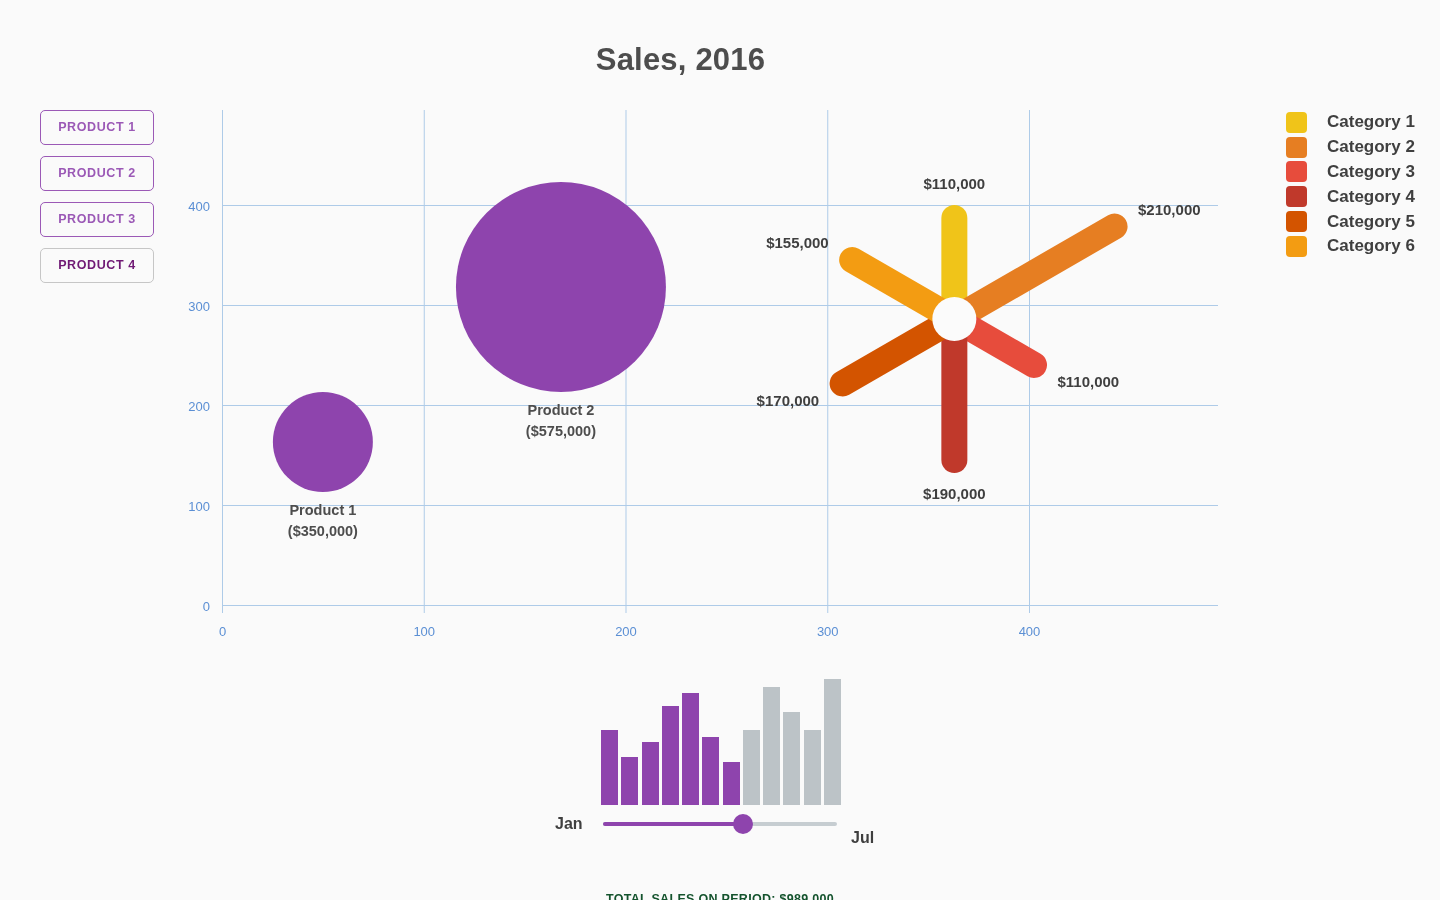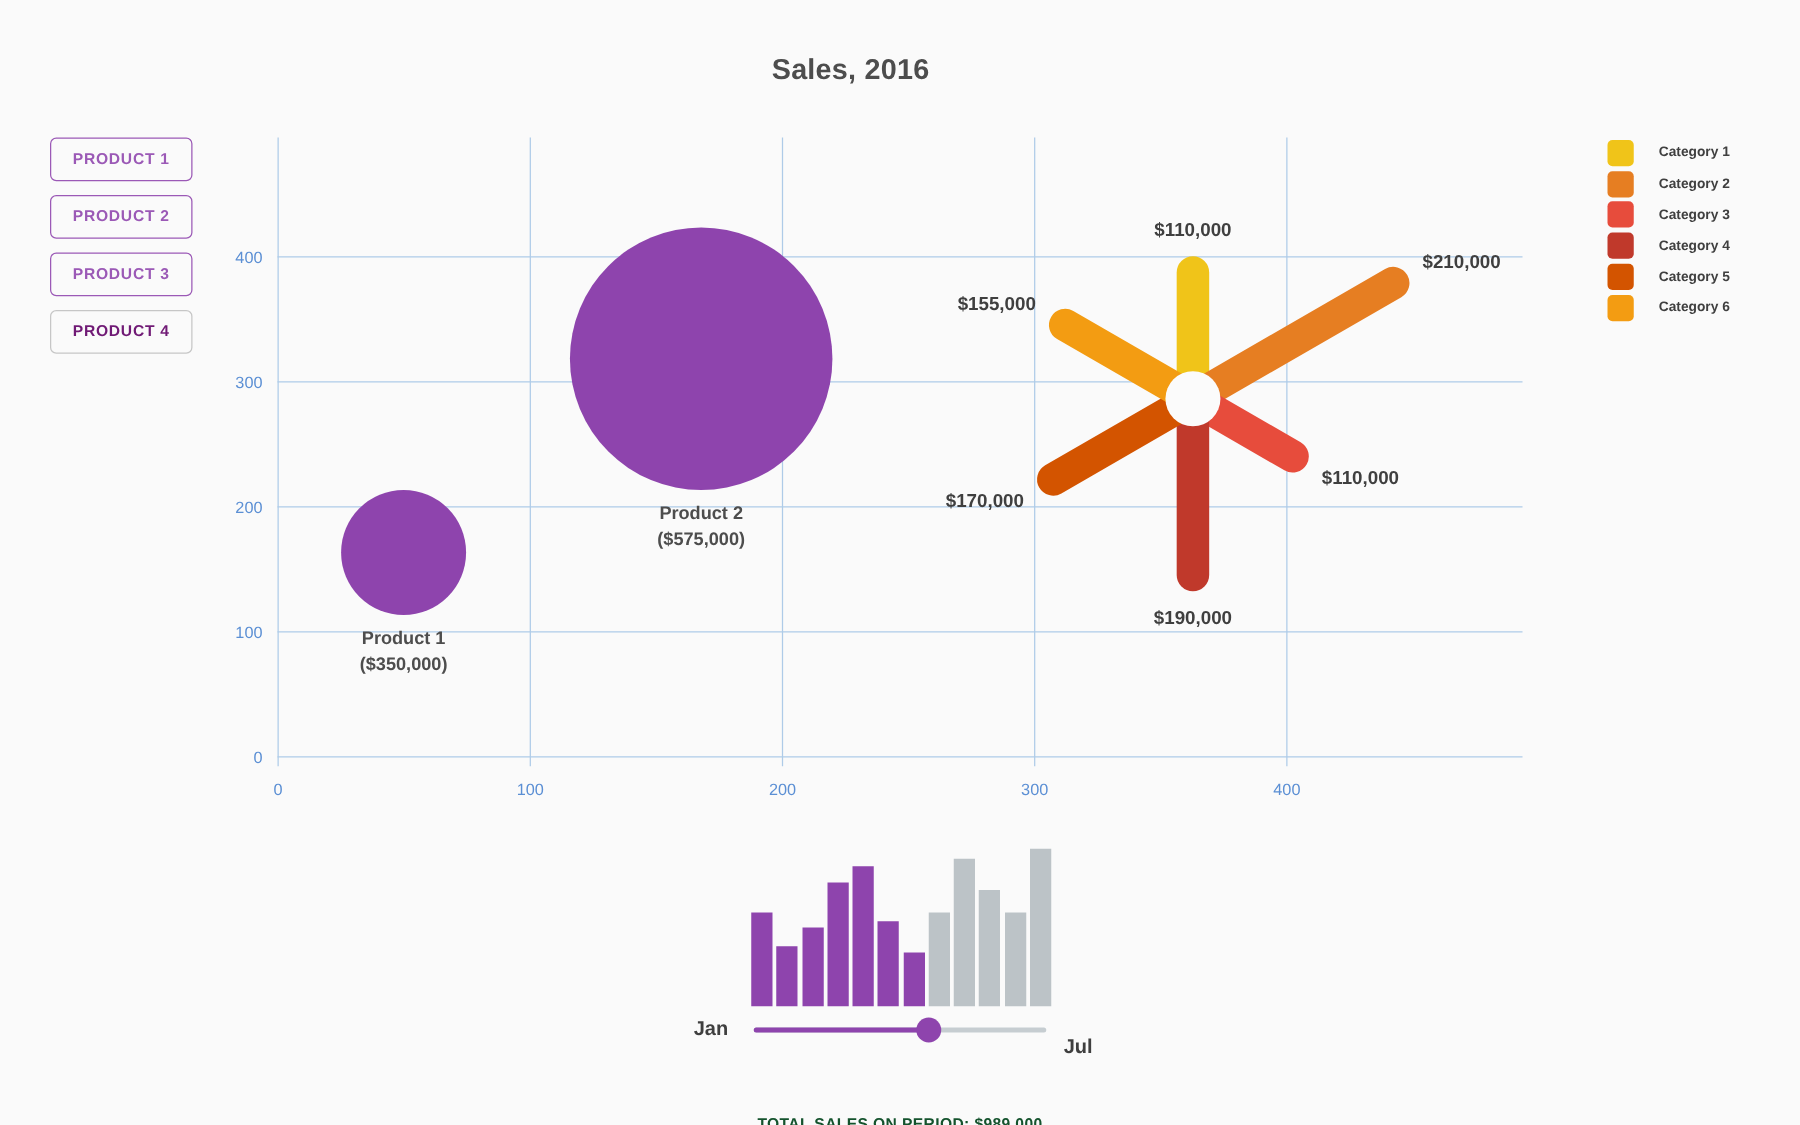--- a/index.html
+++ b/index.html
@@ -16,21 +16,21 @@
     -webkit-font-smoothing: antialiased;
   }
 
   
   #chart-title {
     position: absolute;
     top: 42px;
     left: 0;
     width: 1361px;
     text-align: center;
-    font-size: 23px;
+    font-size: 31px;
     font-weight: bold;
     color: #4d4d4d;
     letter-spacing: .2px;
   }
 
   
   #product-filters {
     position: absolute;
     left: 40px;
     top: 110px;
@@ -103,21 +103,21 @@
     height: 24.8px;
   }
   .legend-swatch {
     width: 21px;
     height: 21px;
     border-radius: 4px;
     flex: 0 0 auto;
   }
   .legend-text {
     margin-left: 20px;
-    font-size: 11px;
+    font-size: 17px;
     font-weight: bold;
     color: #3f3f3f;
     white-space: nowrap;
   }
 
   
   #timeline {
     position: absolute;
     left: 601px;
     top: 675px;

